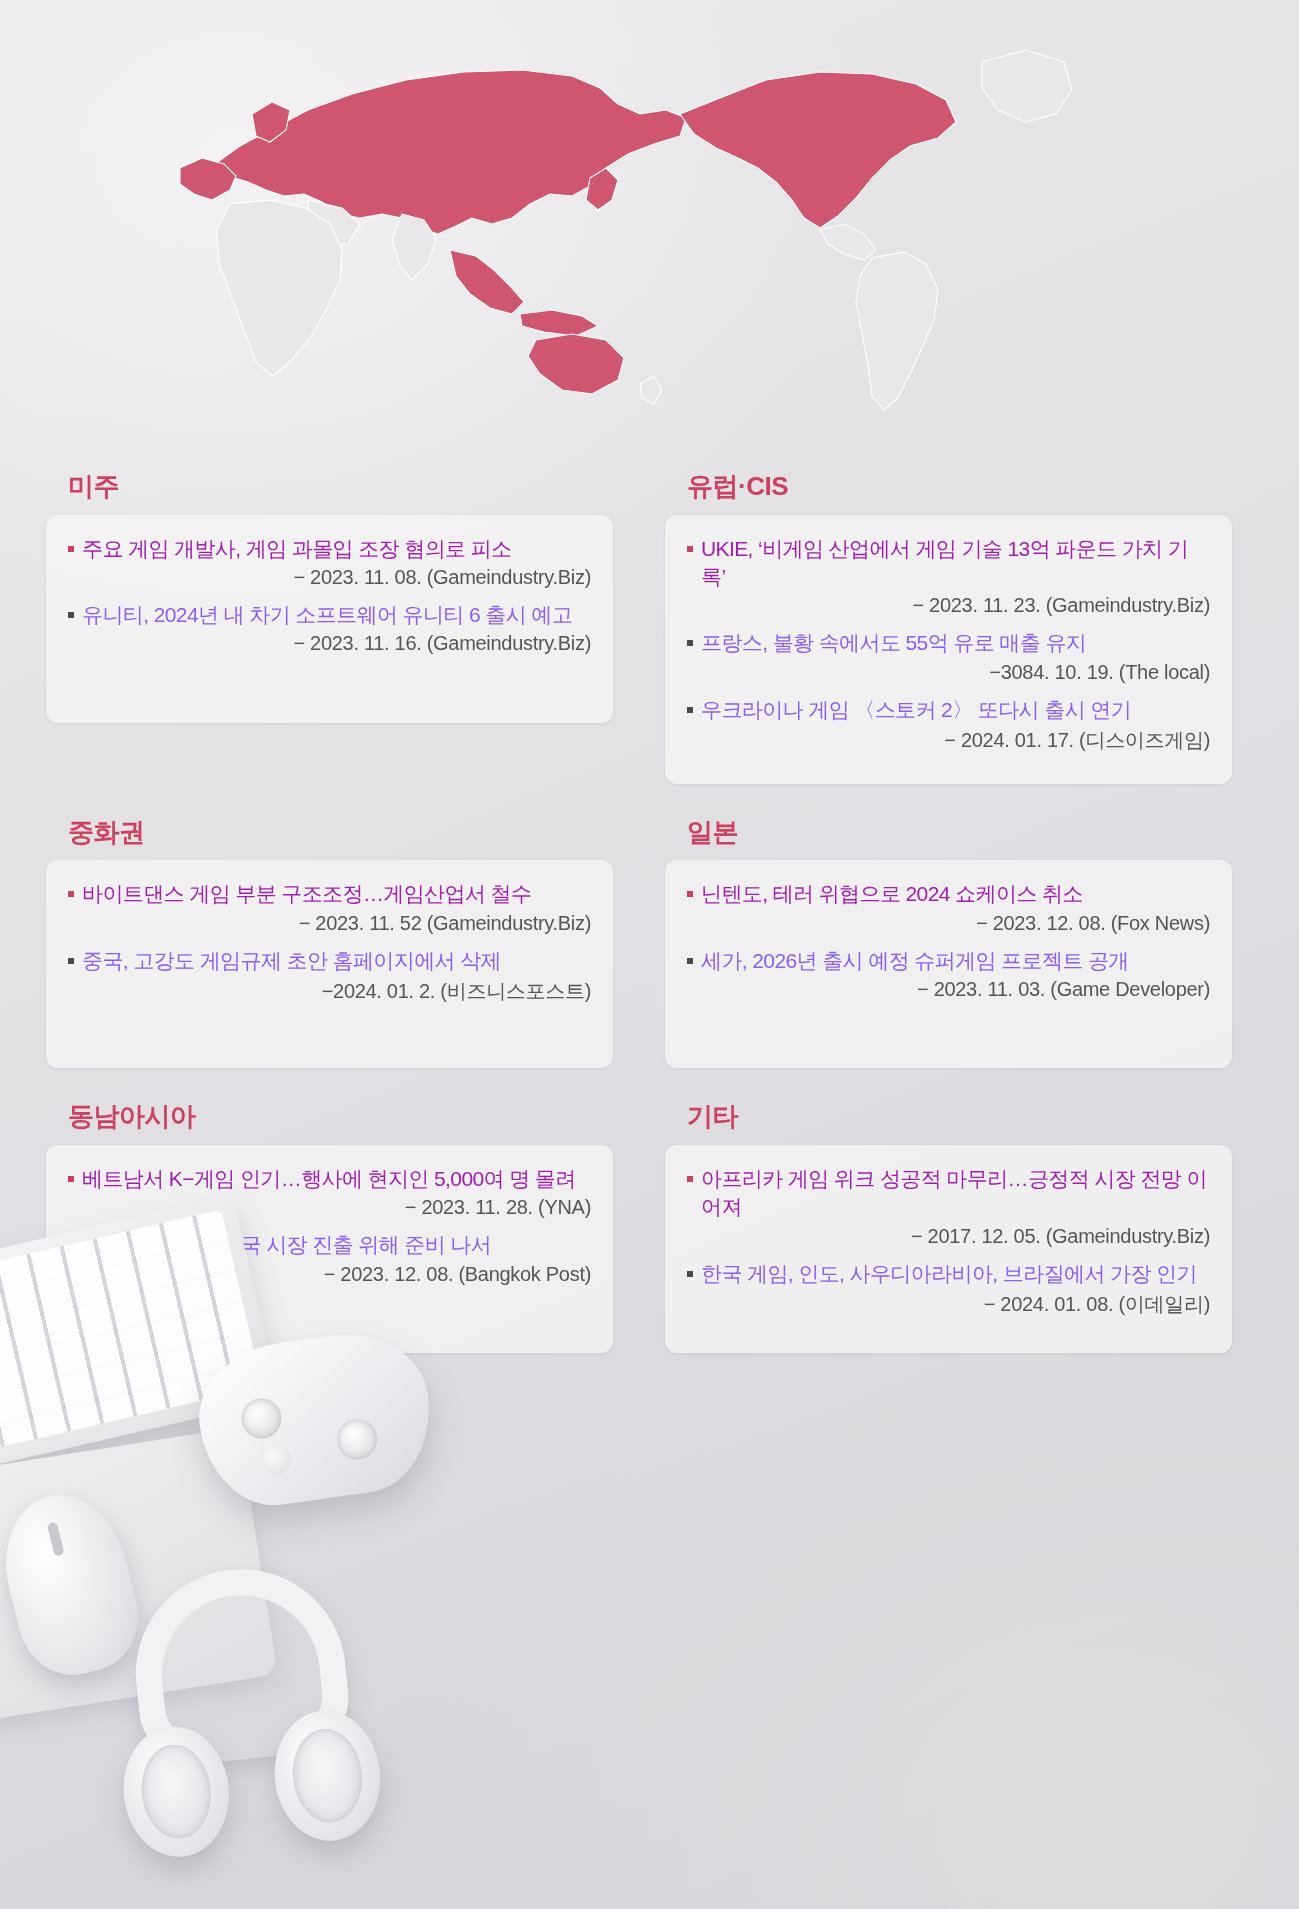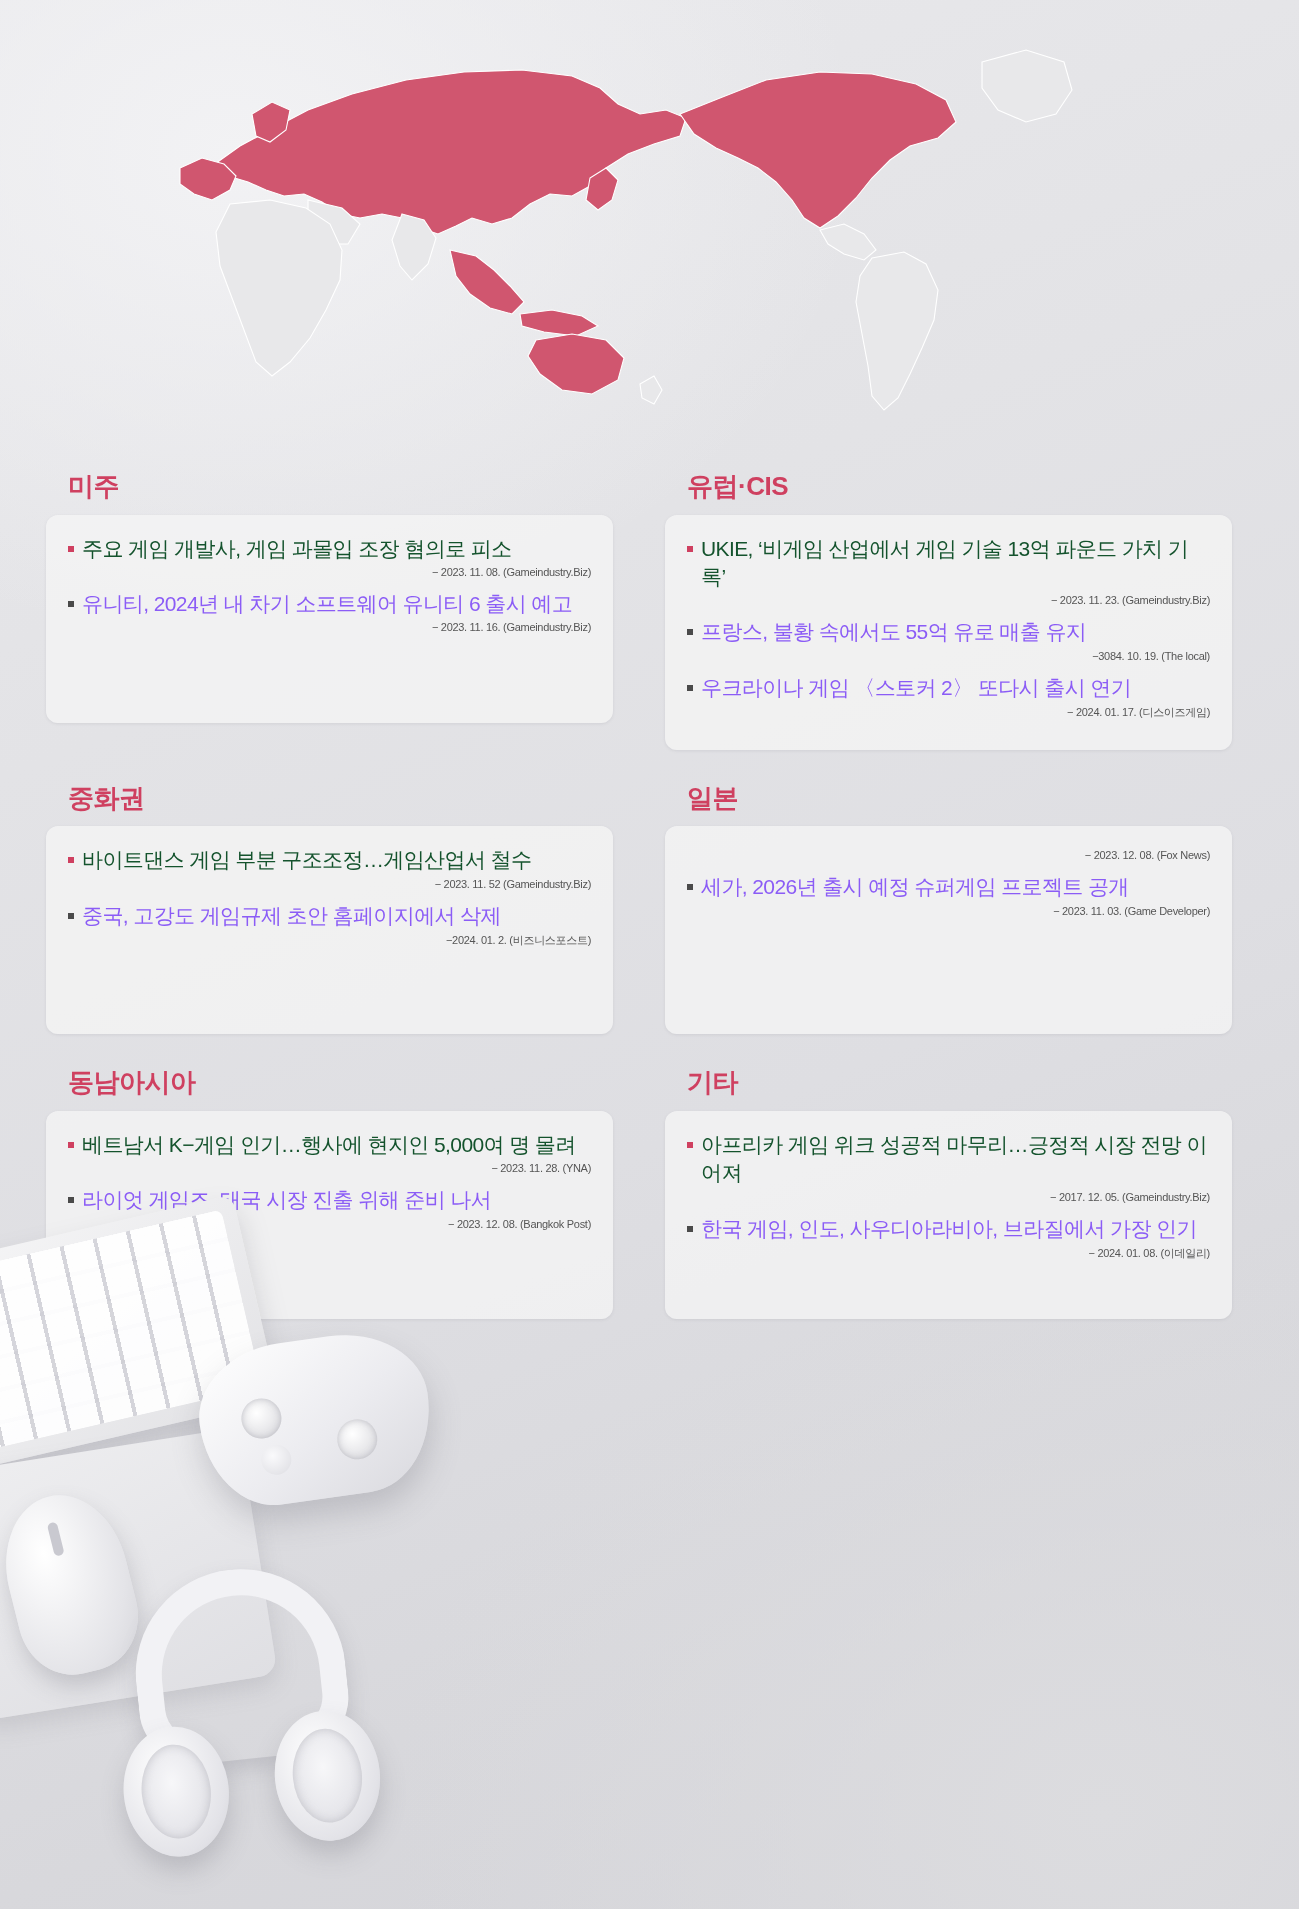--- a/index.html
+++ b/index.html
@@ -177,27 +177,27 @@
   .bullet {
     flex: 0 0 auto;
     width: 6px; height: 6px;
     margin-top: 11px;
     background: #cf4060;
   }
   .news-item.dark .bullet { background: #4a4a4a; }
   .news-title {
     font-size: 21px;
     line-height: 1.35;
-    color: #14532d;
+    color: #a21caf;
     letter-spacing: -.6px;
   }
   .news-item.dark .news-title { color: #8b5cf6; }
   .news-src {
     text-align: right;
-    font-size: 11px;
+    font-size: 20px;
     color: #555;
     letter-spacing: -.3px;
     margin-top: 3px;
   }
 
   
   .region.r2 .region-title, .region.r3 .region-title { margin-bottom: 12px; }
 </style>
 </head>
 <body>
@@ -304,20 +304,24 @@
           </div>
           <div class="news-src">−2024. 01. 2. (비즈니스포스트)</div>
         </div>
       </div>
     </div>
 
     <div class="region r2">
       <div class="region-title">일본</div>
       <div class="card">
         <div class="news-item">
+          <div class="news-head">
+            <span class="bullet"></span>
+            <span class="news-title">닌텐도, 테러 위협으로 2024 쇼케이스 취소</span>
+          </div>
           <div class="news-src">− 2023. 12. 08. (Fox News)</div>
         </div>
         <div class="news-item dark">
           <div class="news-head">
             <span class="bullet"></span>
             <span class="news-title">세가, 2026년 출시 예정 슈퍼게임 프로젝트 공개</span>
           </div>
           <div class="news-src">− 2023. 11. 03. (Game Developer)</div>
         </div>
       </div>

